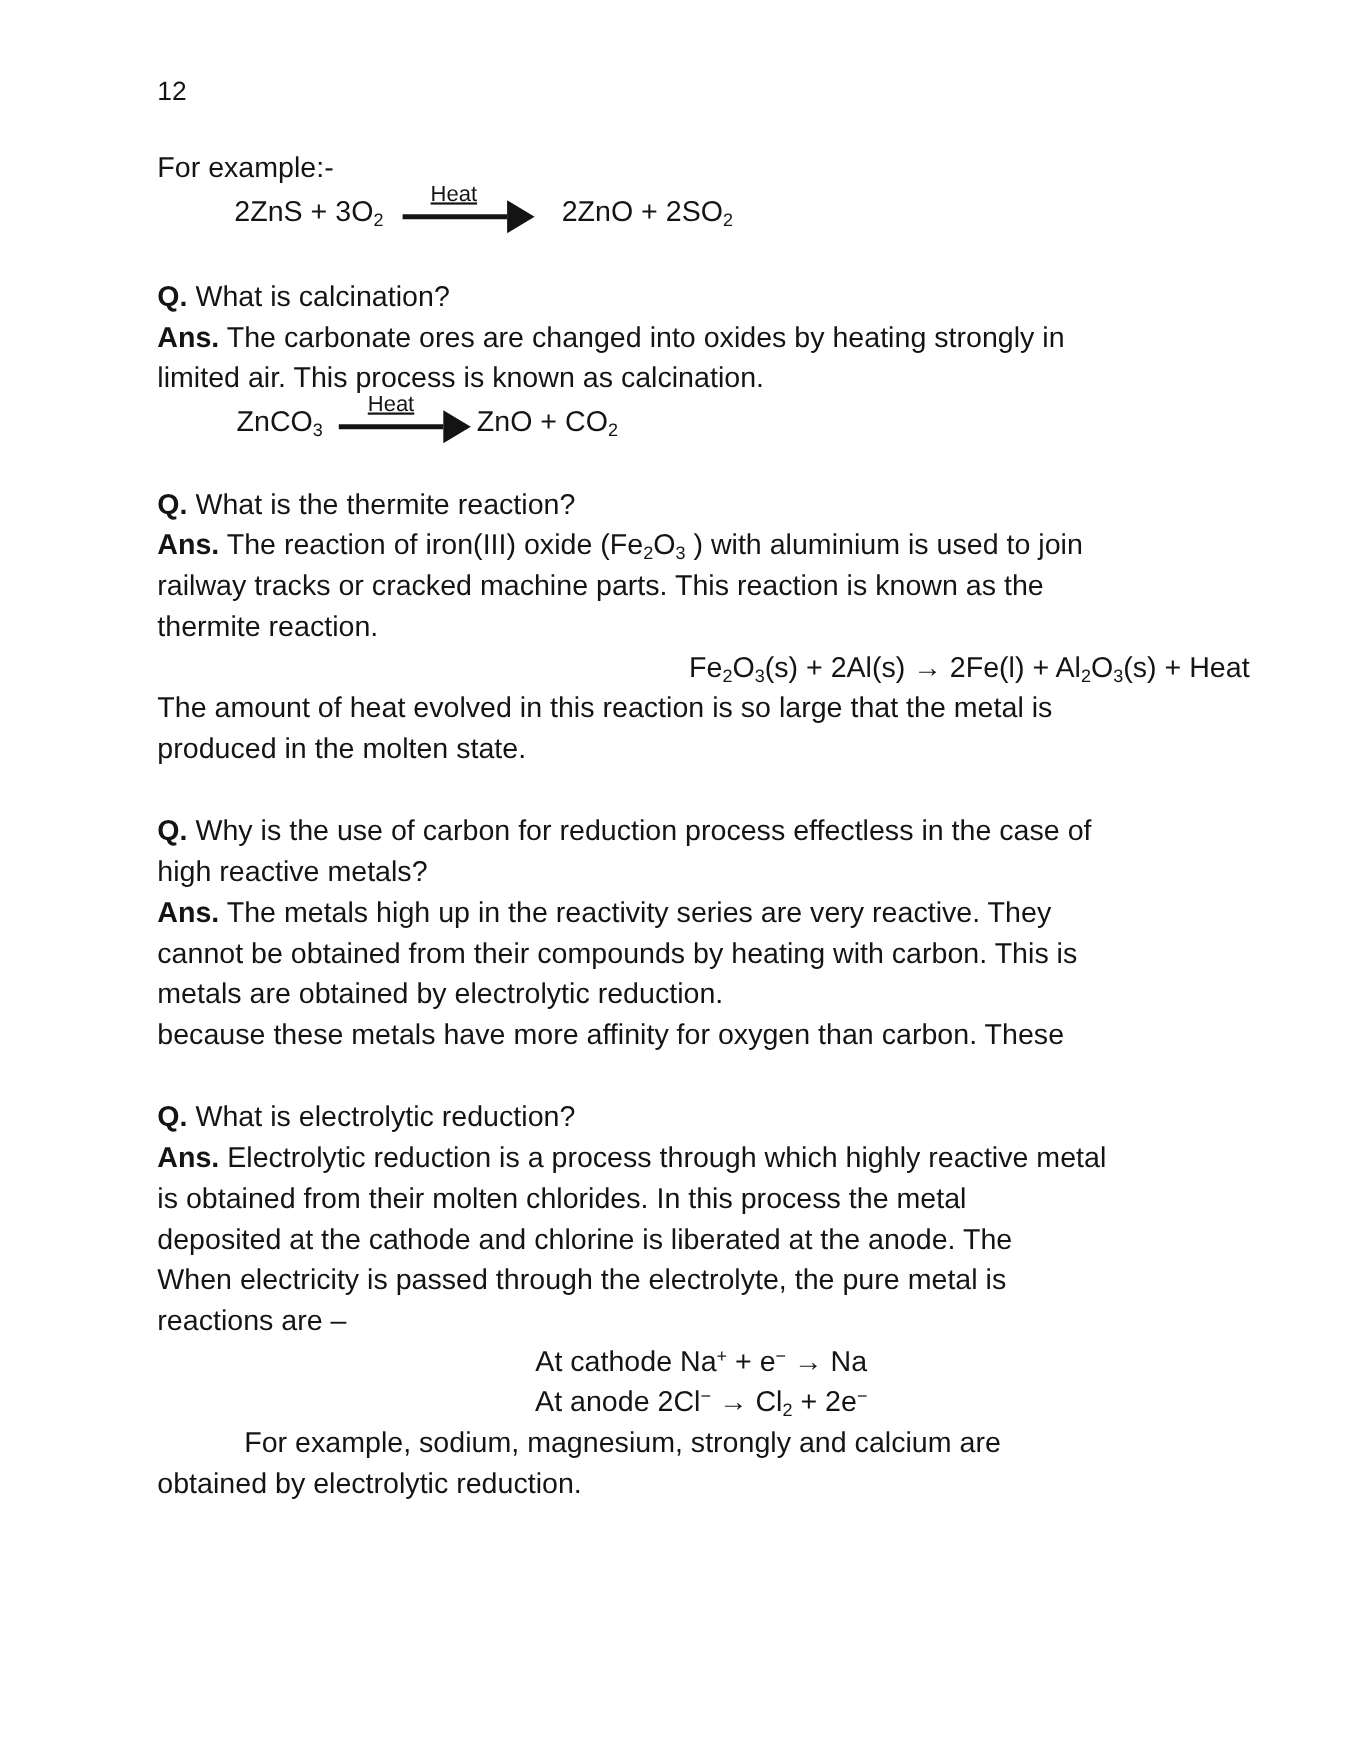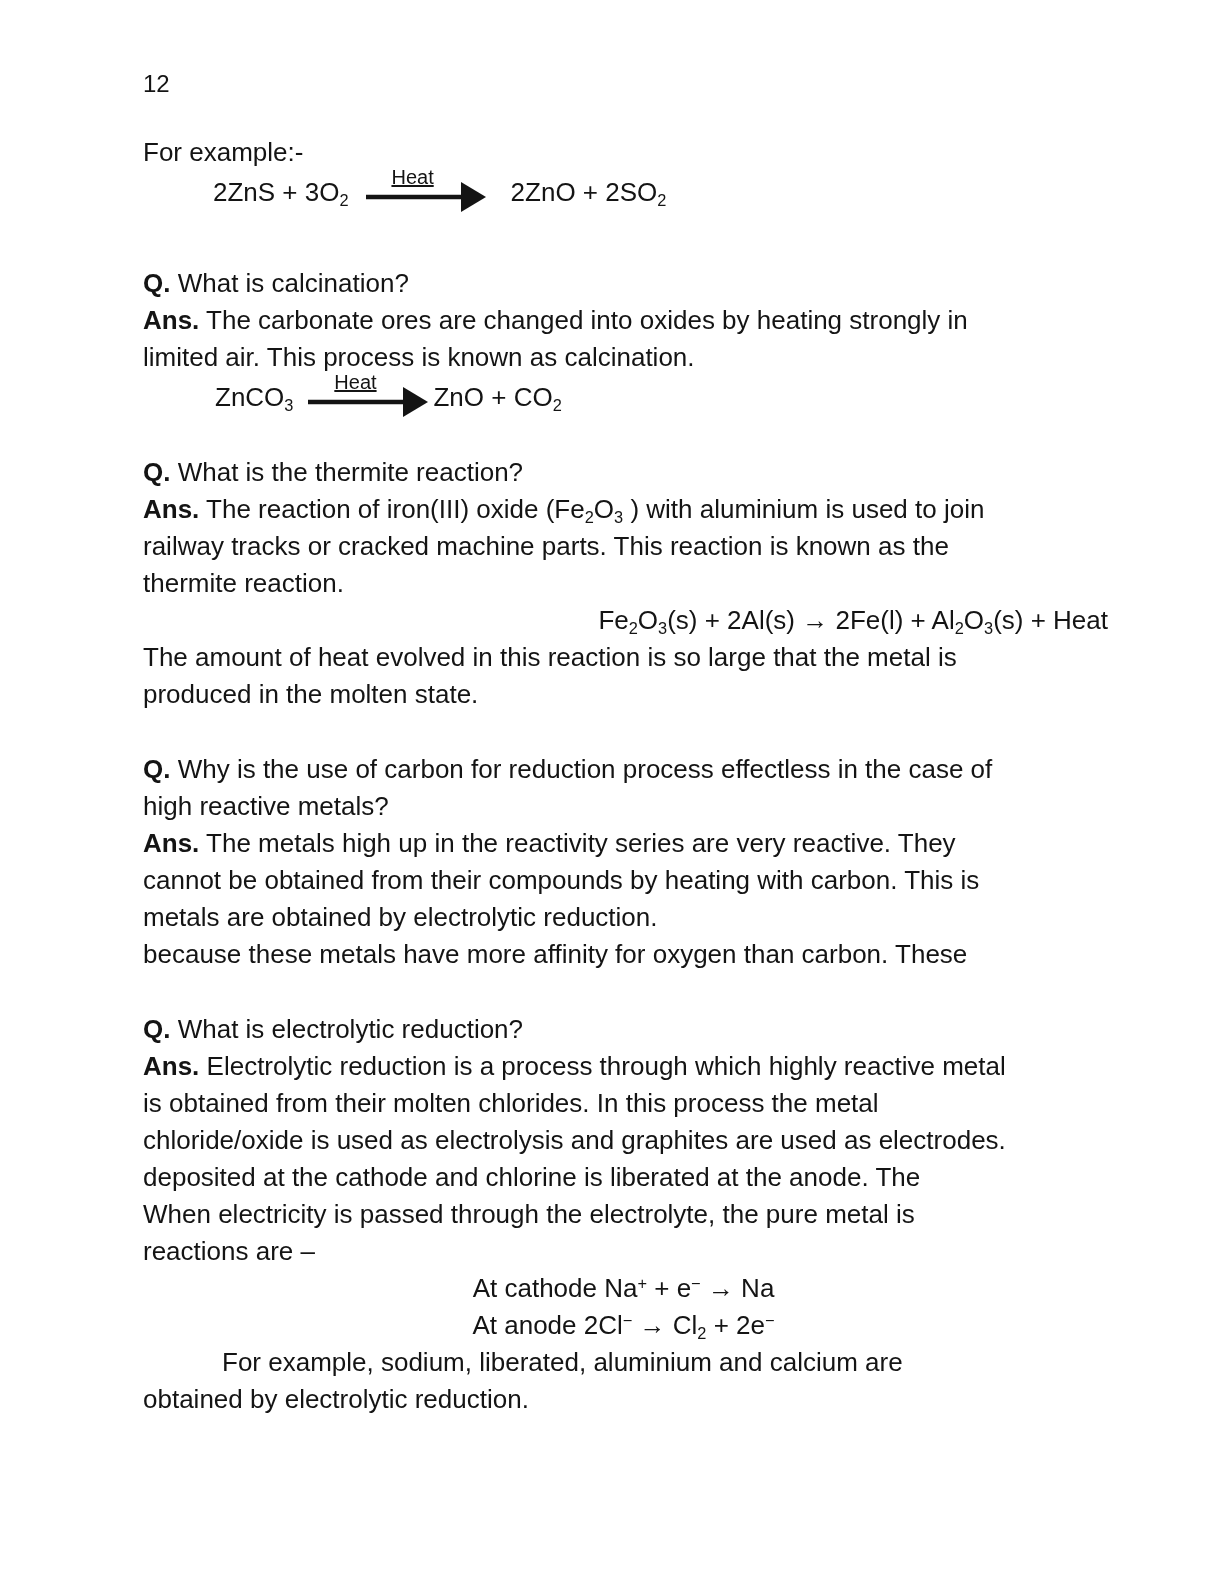--- a/index.html
+++ b/index.html
@@ -4,21 +4,21 @@
 <style>
   html, body { margin: 0; padding: 0; }
   body {
     width: 1224px; height: 1584px;
     background: #ffffff;
     color: #141414;
     font-family: "Liberation Sans", "DejaVu Sans", sans-serif;
     overflow: hidden;
   }
   .page {
-    padding: 70px 96px 0 143px;
+    padding: 70px 68px 0 143px;
     font-size: 26px;
     line-height: 37px;
   }
   .page-number { font-size: 24px; line-height: 28px; }
   .line { line-height: 37px; white-space: nowrap; }
   strong { font-weight: bold; }
   sub { font-size: 0.63em; vertical-align: -0.28em; line-height: 0; }
   sup { font-size: 0.63em; vertical-align: 0.5em; line-height: 0; }
 
   .mt-example { margin-top: 36px; }
@@ -29,21 +29,21 @@
 
   .rxn-arrow { position: relative; display: inline-block; }
   .arr1 { margin-left: 16px; margin-right: 24px; }
   .arr2 { margin-left: 14px; margin-right: 4px; }
   .rxn-arrow .arrow-svg { vertical-align: -12px; display: inline-block; }
   .heat-label {
     position: absolute; left: 0; width: 96px; bottom: 27px;
     text-align: center; font-size: 20px; line-height: 17px; text-decoration: underline;
   }
 
-  .q1 { margin-top: 52px; }
+  .q1 { margin-top: 38px; }
   .q2 { margin-top: 36px; }
   .q3 { margin-top: 38px; }
   .q4 { margin-top: 38px; }
 
   .center-block  { text-align: right; padding-right: 20px; }
   .center-block2 { text-align: center; padding-right: 24px; }
   .closing .line:first-child { text-indent: 79px; }
 </style>
 </head>
 <body>
@@ -96,27 +96,26 @@
       <div class="line"><strong>Ans.</strong> The metals high up in the reactivity series are very reactive. They</div>
       <div class="line">cannot be obtained from their compounds by heating with carbon. This is</div>
       <div class="line">metals are obtained by electrolytic reduction.</div>
       <div class="line">because these metals have more affinity for oxygen than carbon. These</div>
     </div>
 
   <div class="q4"><strong>Q.</strong> What is electrolytic reduction?</div>
   <div>
       <div class="line"><strong>Ans.</strong> Electrolytic reduction is a process through which highly reactive metal</div>
       <div class="line">is obtained from their molten chlorides. In this process the metal</div>
-      <div class="line">chloride/oxide is used as electrolysis and graphites are used as electrodes.</div>
       <div class="line">deposited at the cathode and chlorine is liberated at the anode. The</div>
       <div class="line">When electricity is passed through the electrolyte, the pure metal is</div>
       <div class="line">reactions are –</div>
     </div>
 
   <div class="center-block2 line">At cathode Na<sup>+</sup> + e<sup>−</sup> → Na</div>
   <div class="center-block2 line">At anode 2Cl<sup>−</sup> → Cl<sub>2</sub> + 2e<sup>−</sup></div>
 
   <div class="closing">
-      <div class="line">For example, sodium, liberated, aluminium and calcium are</div>
+      <div class="line">For example, sodium, magnesium, strongly and calcium are</div>
       <div class="line">obtained by electrolytic reduction.</div>
     </div>
 
 </div>
 
 </body></html>

